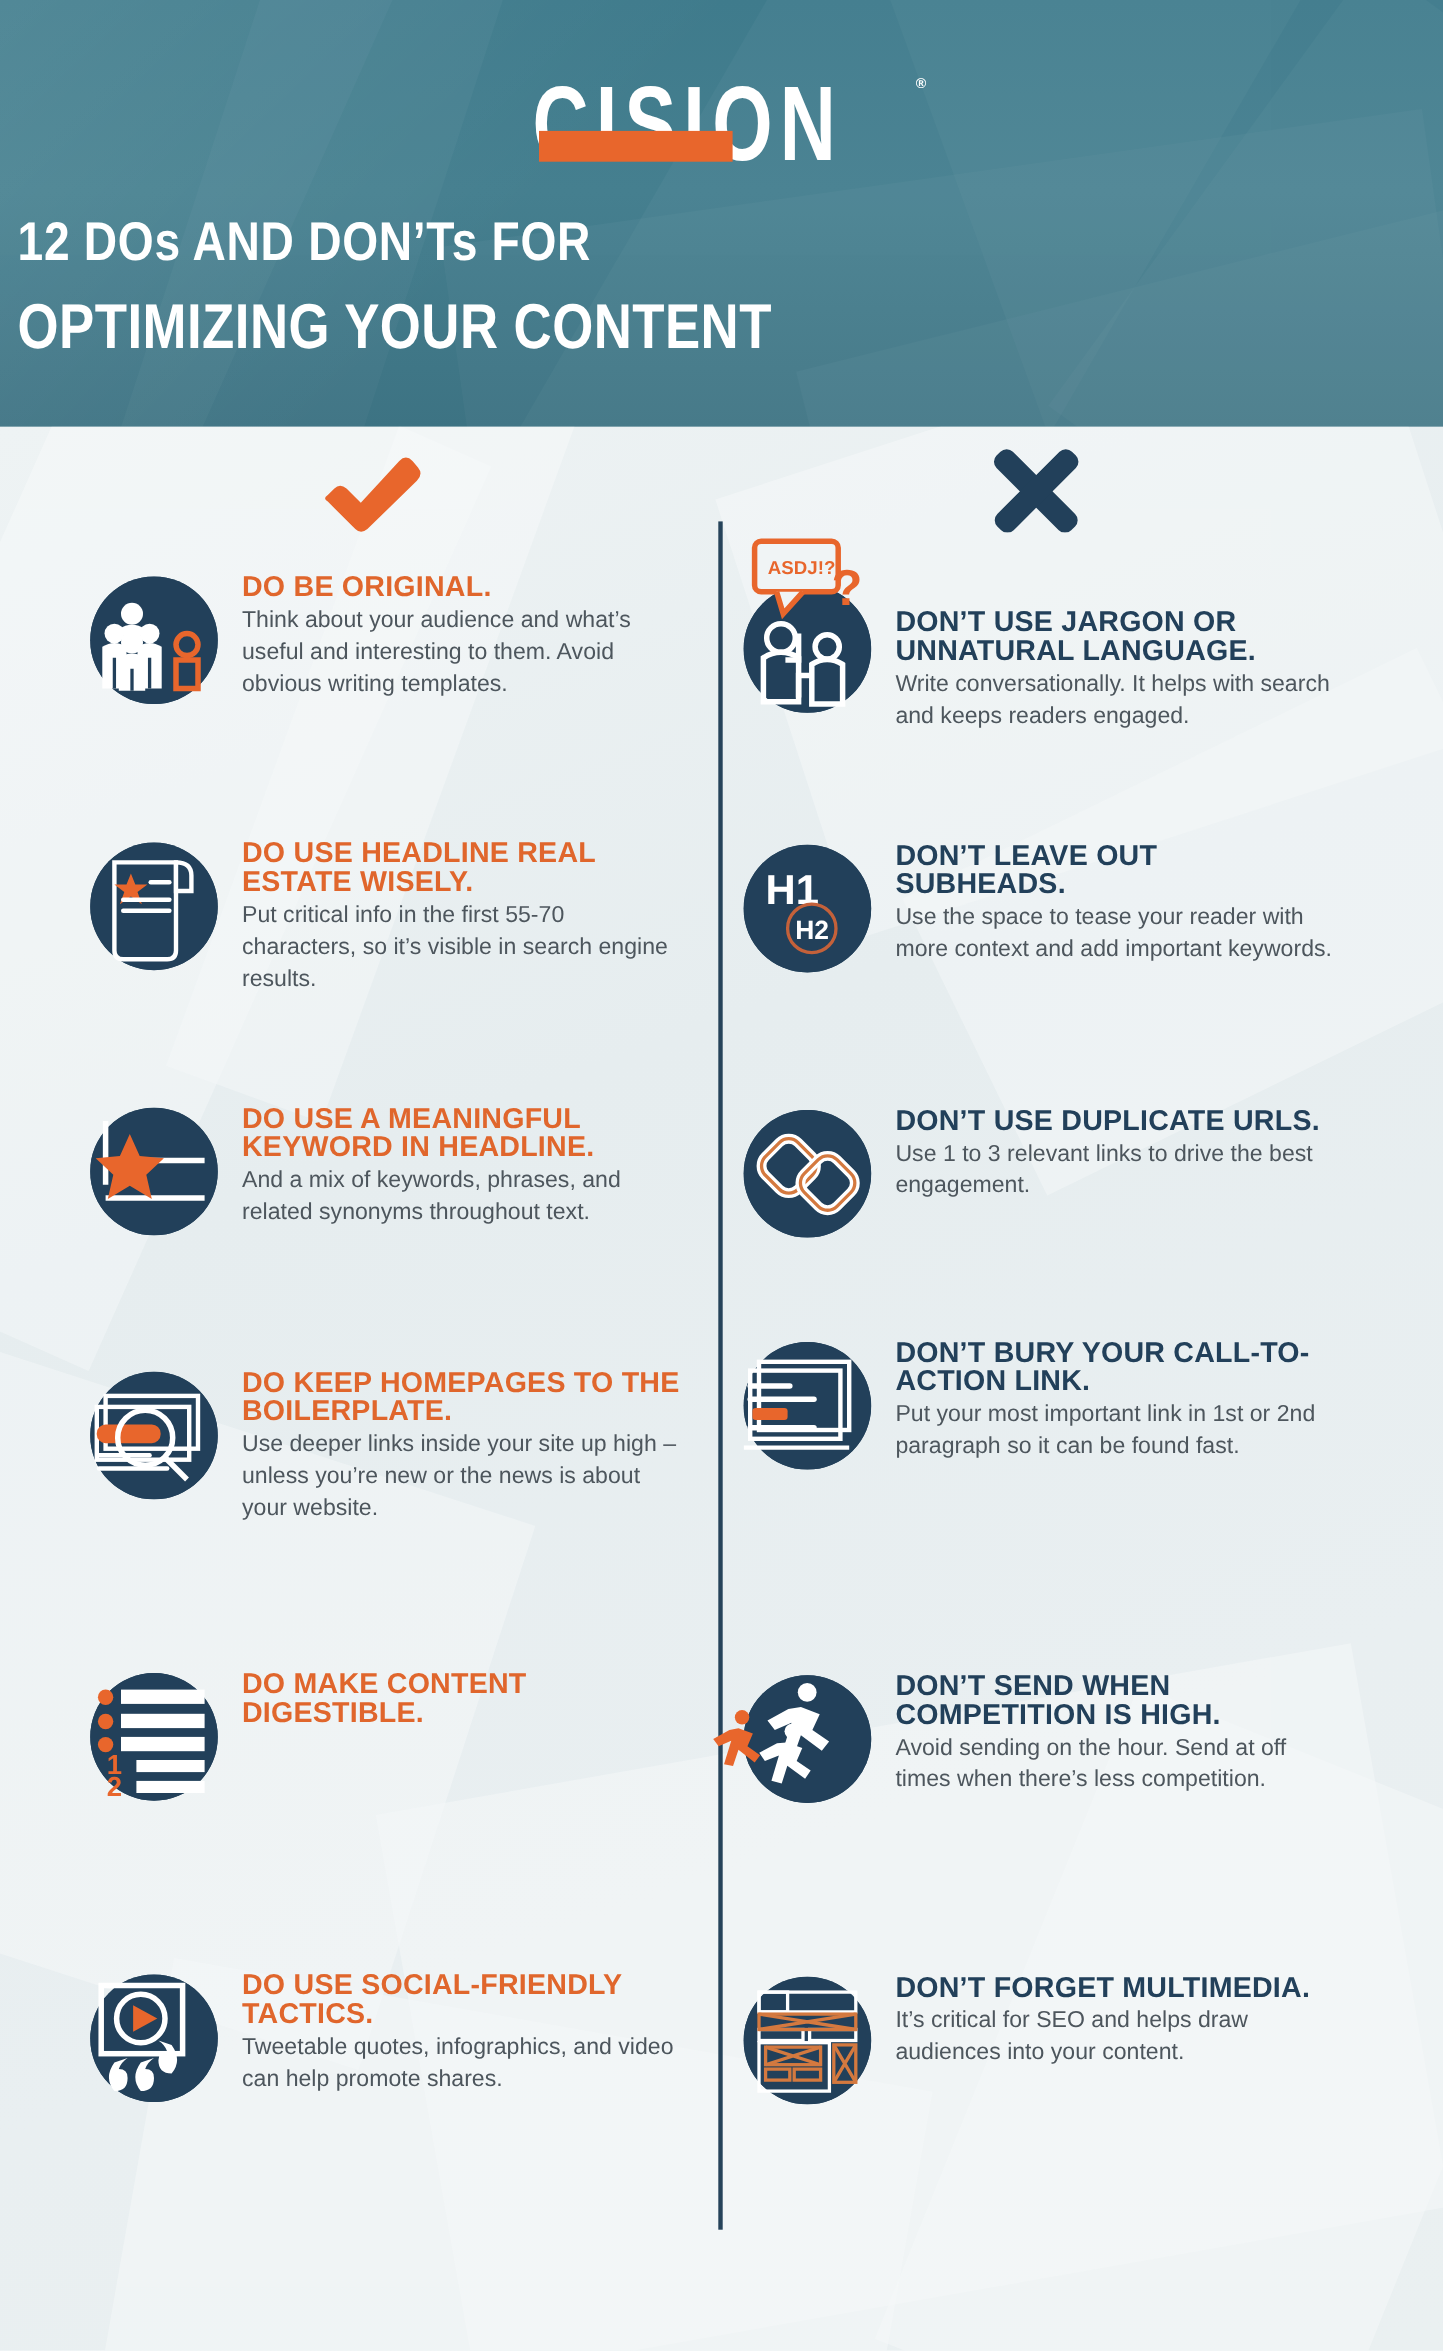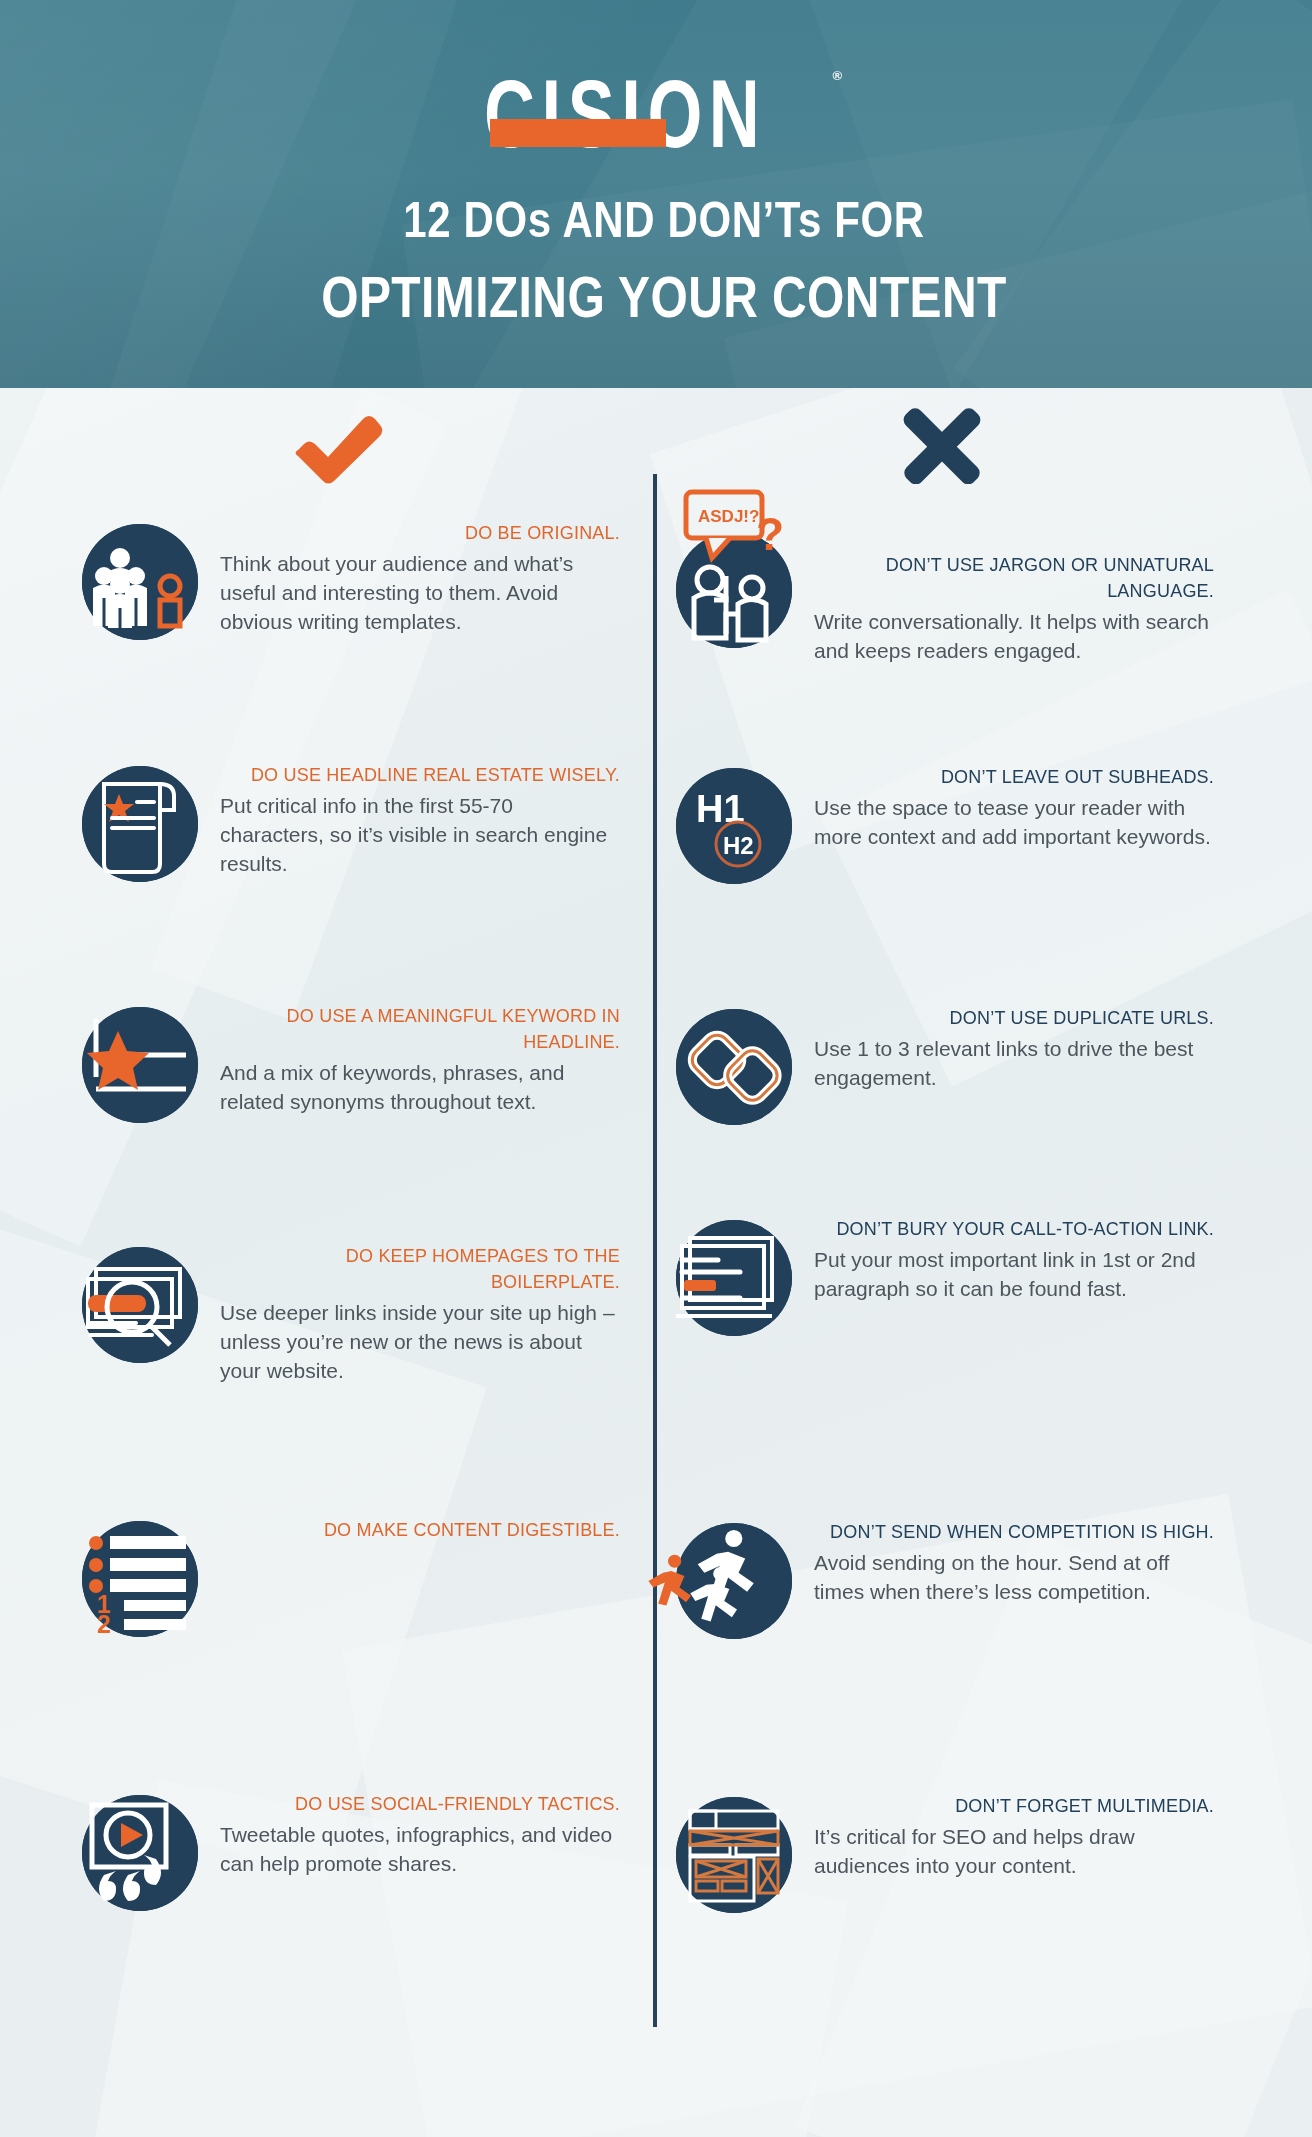--- a/index.html
+++ b/index.html
@@ -89,21 +89,20 @@
     top: -2px;
     font-size: 13px;
     color: #ffffff;
     font-weight: 700;
   }
 
   .hdr-title {
     position: absolute;
     left: 16px; right: 0;
     top: 196px;
-    text-align: center;
     color: #ffffff;
   }
   .hdr-title .l1 {
     font-family: "Liberation Sans", sans-serif;
     font-weight: 700;
     font-size: 42px;
     letter-spacing: 0.6px;
     transform: scaleY(1.18);
     display: inline-block;
   }
@@ -195,26 +194,25 @@
   }
   .icon-circle svg { display: block; width: 116px; height: 116px; }
 
   .item-text {
     margin-left: 22px;
     padding-top: 2px;
     width: 400px;
   }
   .item-title {
     font-family: "Liberation Sans", sans-serif;
-    font-weight: 400;
-    font-size: 18px;
+    font-weight: 700;
+    font-size: 26px;
     line-height: 26px;
     letter-spacing: 0.2px;
     margin-bottom: 3px;
-    text-align: right;
   }
   .do .item-title   { color: #e0662c; }
   .dont .item-title { color: #22405a; }
   .item-desc {
     font-family: Liberation Sans, sans-serif;
     font-weight: 400;
     font-size: 21px;
     line-height: 29px;
     color: #4d565d;
   }

